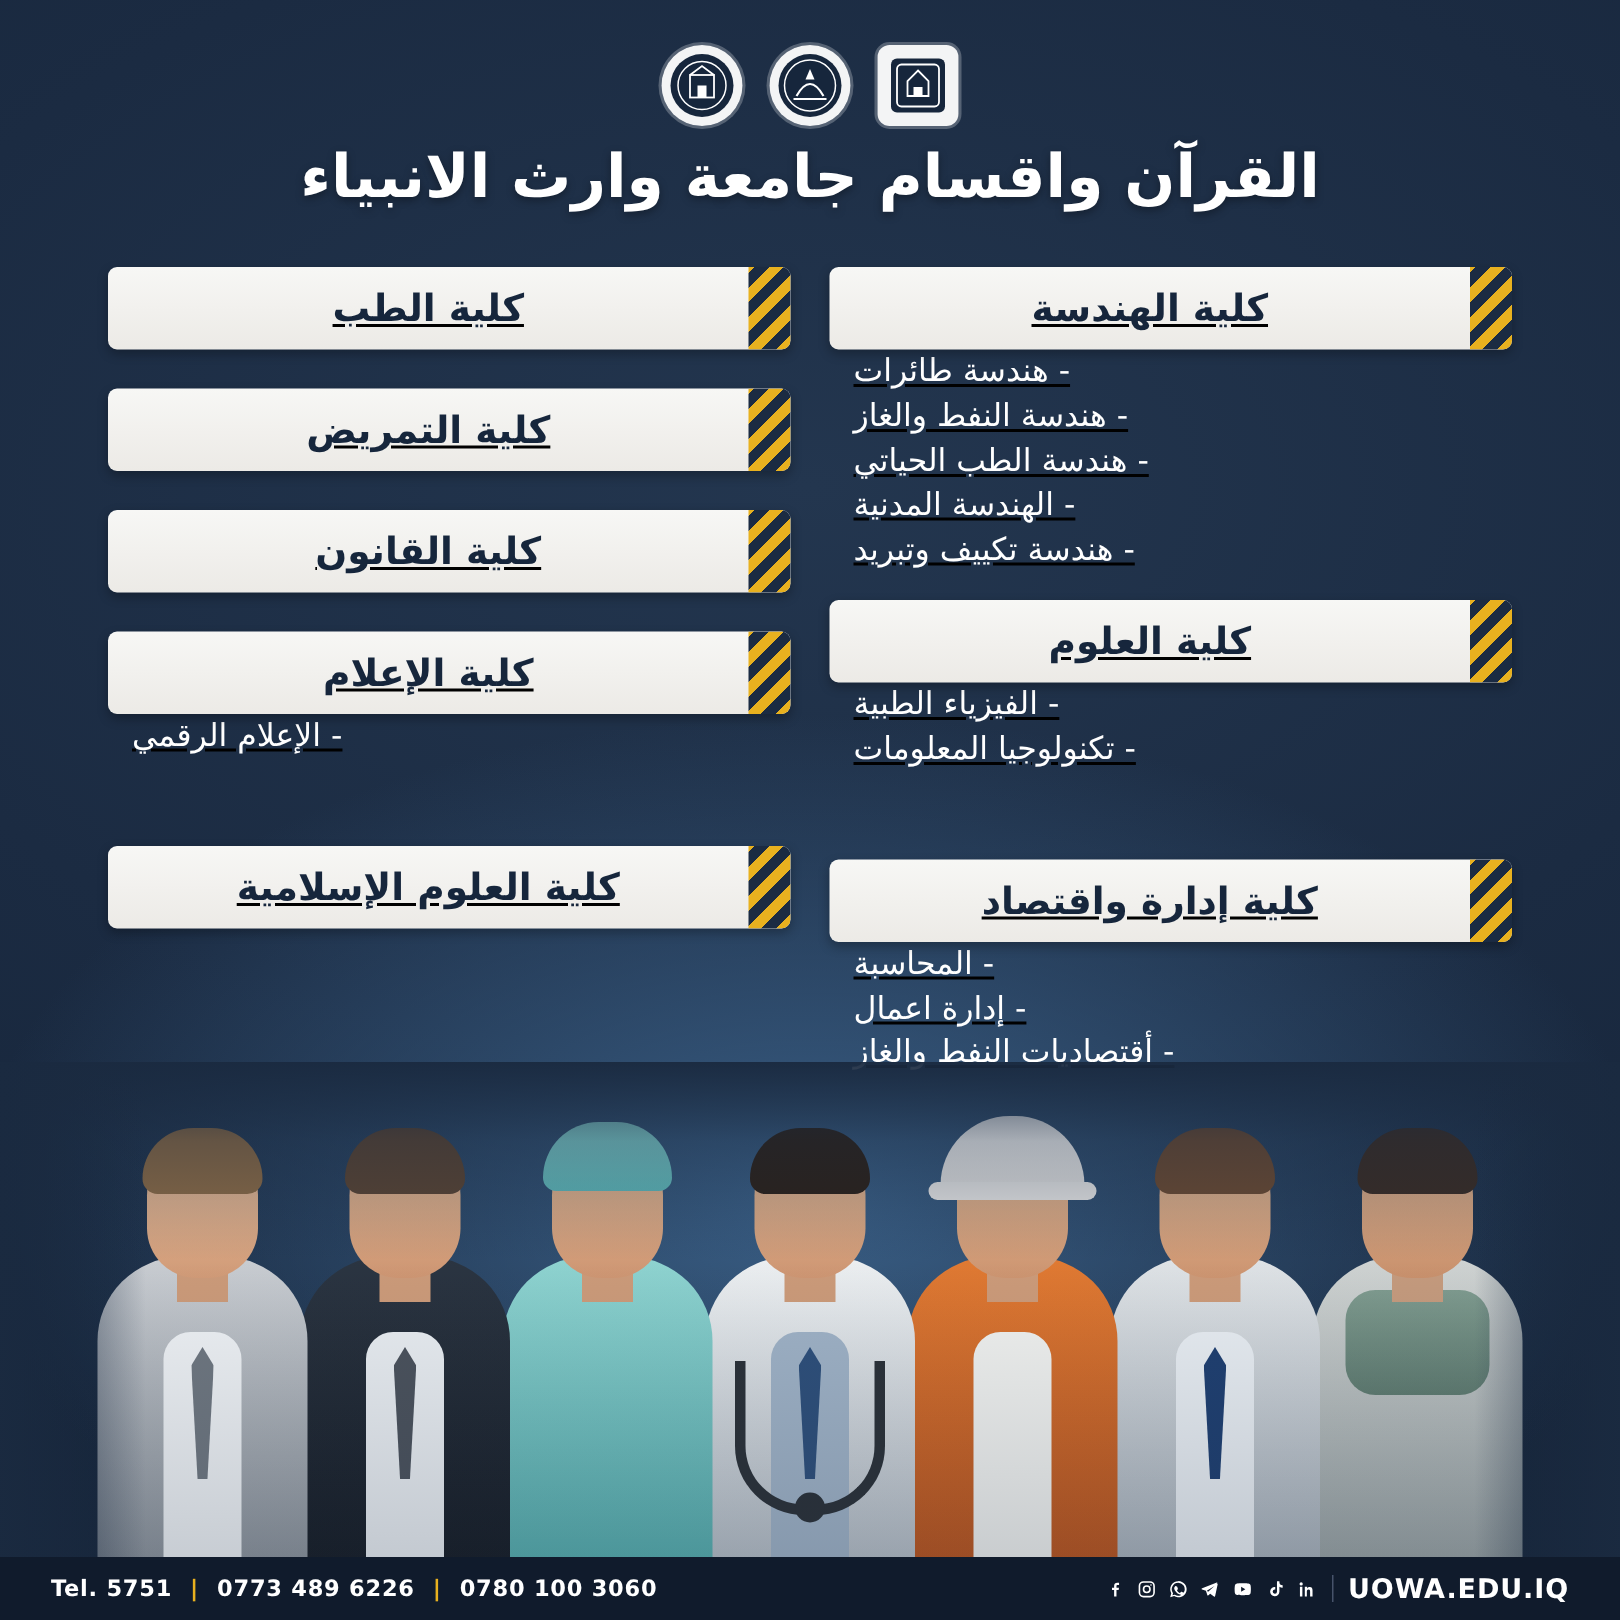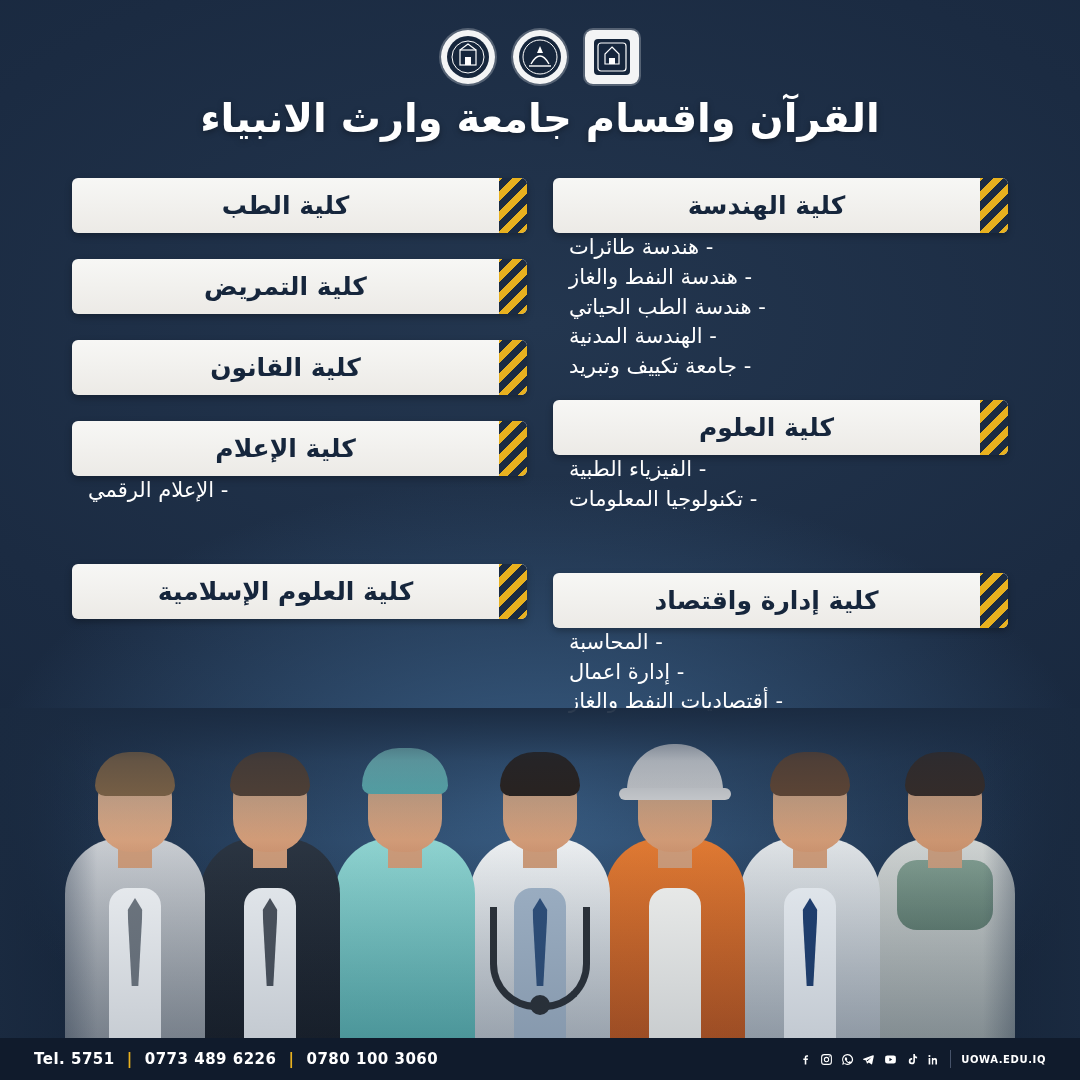--- a/index.html
+++ b/index.html
@@ -32,21 +32,21 @@
   
   .title{
     position:absolute;top:95px;left:0;right:0;
     text-align:center;color:#ffffff;
     font-size:40px;font-weight:bold;letter-spacing:0px;
     text-shadow:0 2px 6px rgba(0,0,0,.35);
   }
   
   .columns{
     position:absolute;top:178px;left:0;right:0;
-    display:flex;flex-direction:row-reverse;justify-content:center;gap:26px;
+    display:flex;flex-direction:row-reverse;justify-content:center;gap:26px;text-decoration:underline;
   }
   .col{width:455px;display:flex;flex-direction:column;}
   .block{margin-bottom:4px;}
   .bar{
     position:relative;height:55px;border-radius:6px;
     background:linear-gradient(180deg,#f7f7f5 0%,#eceae6 100%);
     display:flex;align-items:center;justify-content:center;
     box-shadow:0 3px 7px rgba(0,0,0,.28);
     overflow:hidden;
   }
@@ -146,21 +146,21 @@
     position:absolute;left:0;right:0;bottom:0;height:42px;
     background:#101b2c;
     display:flex;align-items:center;justify-content:space-between;
     padding:0 34px;box-sizing:border-box;direction:ltr;
   }
   .foot-left{display:flex;align-items:flex-end;gap:12px;color:#ffffff;font-size:15px;font-weight:bold;letter-spacing:.5px;}
   .sep{color:#e8b11f;font-weight:bold;}
   .foot-right{display:flex;align-items:center;gap:10px;}
   .socials{display:flex;align-items:center;gap:8px;color:#fff;}
   .socials svg{display:block;}
-  .site{color:#ffffff;font-size:10px;font-weight:bold;letter-spacing:.6px;}
+  .site{color:#ffffff;font-size:18px;font-weight:bold;letter-spacing:.6px;}
   .divider{width:1px;height:18px;background:#46536a;}
 </style>
 </head>
 <body>
 
 <div class="poster">
 
   <div class="logos">
     <div class="logo square">
       <svg width="40" height="40" viewBox="0 0 40 40">
@@ -249,21 +249,21 @@
       <div class="block">
         <div class="bar">
           <span class="bar-label">كلية الهندسة</span>
           <span class="stripes"></span>
         </div>
         <div class="items">
           <div class="item">- هندسة طائرات</div>
           <div class="item">- هندسة النفط والغاز</div>
           <div class="item">- هندسة الطب الحياتي</div>
           <div class="item">- الهندسة المدنية</div>
-          <div class="item">- جامعة تكييف وتبريد</div>
+          <div class="item">- هندسة تكييف وتبريد</div>
         </div>
       </div>
 
       <div class="block">
         <div class="bar">
           <span class="bar-label">كلية العلوم</span>
           <span class="stripes"></span>
         </div>
         <div class="items">
           <div class="item">- الفيزياء الطبية</div>

